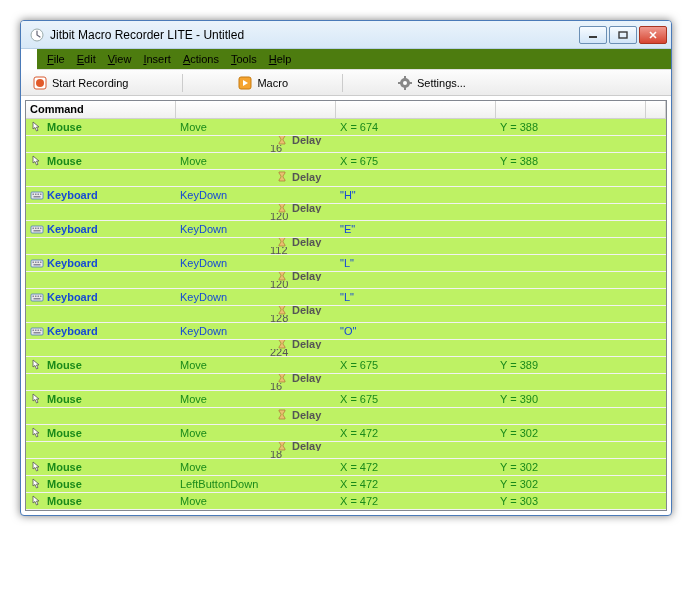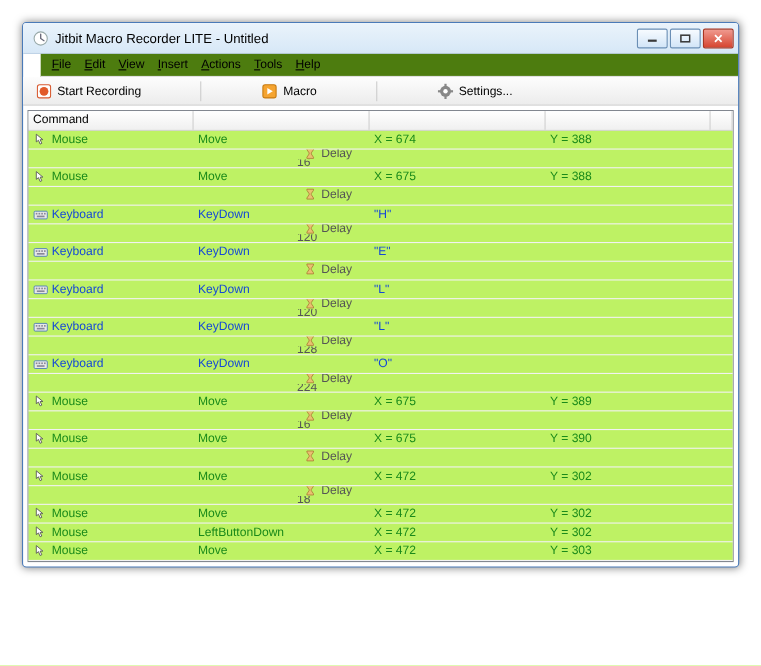--- a/index.html
+++ b/index.html
@@ -19,21 +19,21 @@
 .tbtn { display: flex; align-items: center; padding: 2px 6px; font-size: 11px; cursor: pointer; gap: 4px; border: 1px solid transparent; border-radius: 2px; }
 .tsep { width: 1px; height: 18px; background: #ccc; margin: 0 3px; }
 .icon-box { width: 16px; height: 16px; display: flex; align-items: center; justify-content: center; }
 .content { padding: 4px; }
 .grid { border: 1px solid #828790; }
 .grid-header { display: flex; background: linear-gradient(to bottom, #fff, #f0f0f0); border-bottom: 1px solid #d0d0d0; height: 18px; }
 .ghcell { border-right: 1px solid #d0d0d0; font-size: 11px; padding: 2px 4px; }
 .grid-body { background: #bef264; }
 .grow { display: flex; height: 17px; align-items: center; border-bottom: 1px solid #f2f2f2; }
 .gcell { padding: 0 4px; font-size: 11px; display: flex; align-items: center; gap: 3px; overflow: hidden; white-space: nowrap; }
-.c0 { width: 150px; } .c1 { width: 160px; } .c2 { width: 160px; } .c3 { width: 150px; } .c4 { width: 15px; flex: 1; }
+.c0 { width: 150px; font-weight: bold; } .c1 { width: 160px; } .c2 { width: 160px; } .c3 { width: 150px; } .c4 { width: 15px; flex: 1; }
 .type-mouse { color: #1a8a1a; }
 .type-keyboard { color: #1549d6; }
 .type-delay { color: #555; flex-direction: column; }
 .w-icon { width: 14px; height: 14px; display: inline-flex; align-items: center; justify-content: center; flex-shrink: 0; }
 </style>
 </head>
 <body>
 
 <div class="window">
   <div class="titlebar">
@@ -223,20 +223,21 @@
           </div>
           <div class="grow type-delay">
             <div class="gcell c0">
               <span class="w-icon">
                 <svg width="12" height="12" viewBox="0 0 12 12">
                   <path d="M3 1 L9 1 L9 2 L7 5 L7 6 L9 9 L9 10 L3 10 L3 9 L5 6 L5 5 L3 2 Z" fill="#e8c070" stroke="#a87830" stroke-width="0.7"></path>
                 </svg>
               </span>
               <span>Delay</span>
             </div>
+            <div class="gcell c1">112</div>
             <div class="gcell c2"></div>
             <div class="gcell c3"></div>
           </div>
           <div class="grow type-keyboard">
             <div class="gcell c0">
               <span class="w-icon">
                 <svg width="14" height="10" viewBox="0 0 14 10">
                   <rect x="1" y="2" width="12" height="7" rx="1" fill="#e8e8e8" stroke="#4a7ab8" stroke-width="0.8"></rect>
                   <rect x="2.5" y="3.5" width="1.5" height="1.5" fill="#889"></rect>
                   <rect x="5" y="3.5" width="1.5" height="1.5" fill="#889"></rect>

